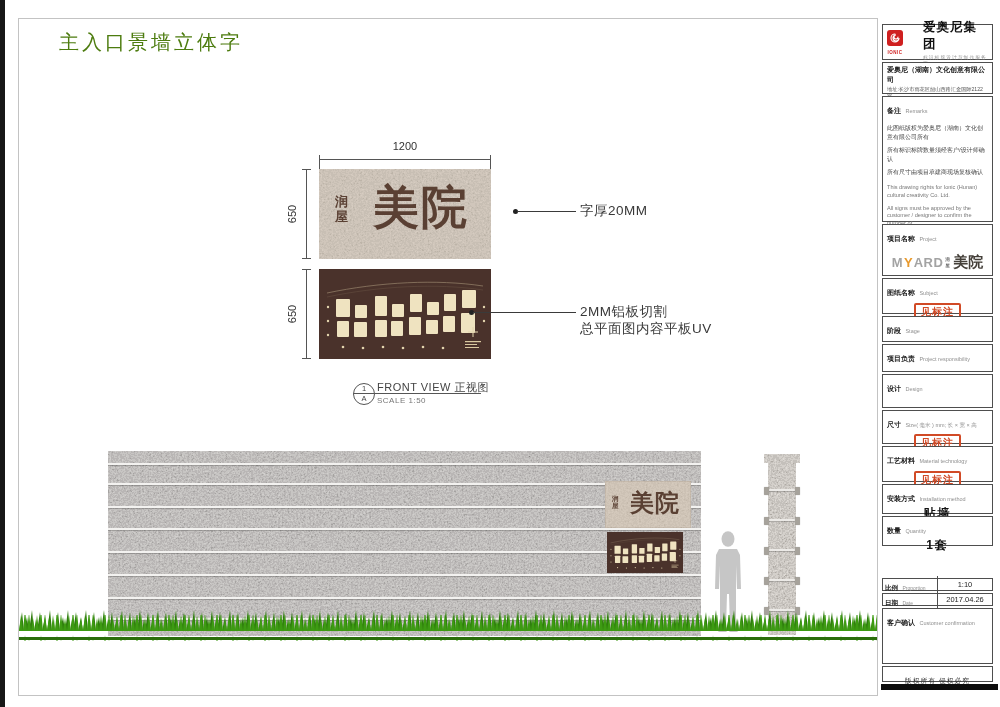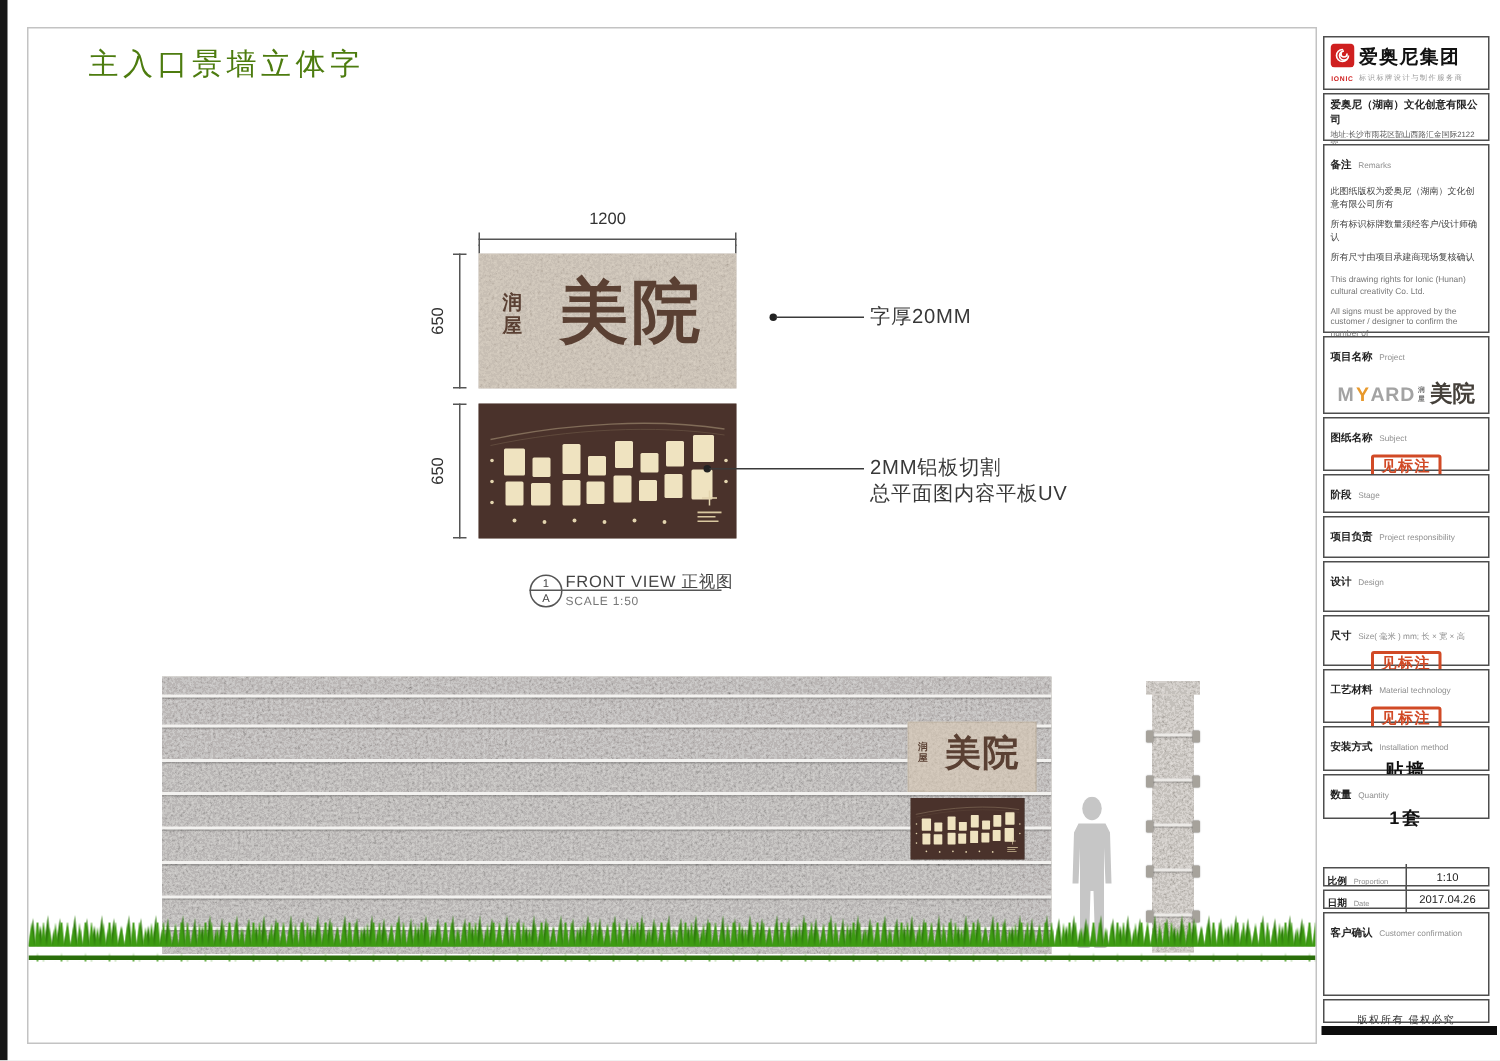--- a/index.html
+++ b/index.html
@@ -258,21 +258,21 @@
     <svg class="abs" style="left:0;top:586px;" width="858" height="38">
       <rect x="0" y="4" width="858" height="26" fill="url(#grassP2)"></rect>
       <rect x="0" y="10" width="858" height="26" fill="url(#grassP)"></rect>
       <rect x="0" y="32" width="858" height="3" fill="#2a6e0a"></rect>
     </svg>
   </div>
 
   <div id="tb" class="abs">
 
     <div class="tbx" style="top:24px;height:36px;">
-      <div style="display:flex;align-items:center;gap:3px;height:100%;">
+      <div style="display:flex;align-items:center;gap:20px;height:100%;">
         <div style="text-align:center;">
           <svg width="16" height="16" viewBox="0 0 16 16">
             <rect width="16" height="16" rx="3" fill="#cf1f1f"></rect>
             <path d="M8 4 a4 4 0 1 0 4 4 a3 3 0 1 1 -3 -3 a2 2 0 1 0 2 2" stroke="#fff" stroke-width="1.1" fill="none" stroke-linecap="round"></path>
           </svg>
           <div style="font-size:4.5px;font-weight:bold;color:#cf1f1f;letter-spacing:.5px;">IONIC</div>
         </div>
         <div>
           <div style="font-size:12.5px;font-weight:bold;color:#111;letter-spacing:1px;">爱奥尼集团</div>
           <div style="font-size:4.8px;color:#999;letter-spacing:1px;margin-top:1px;">标识标牌设计与制作服务商</div>

